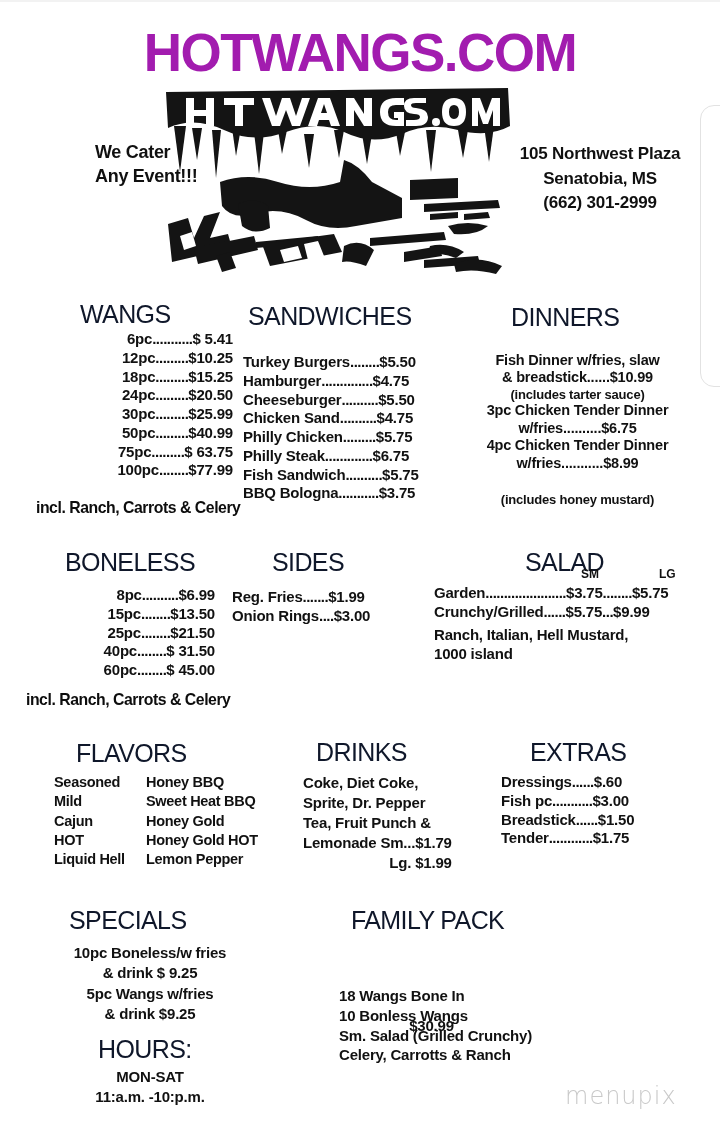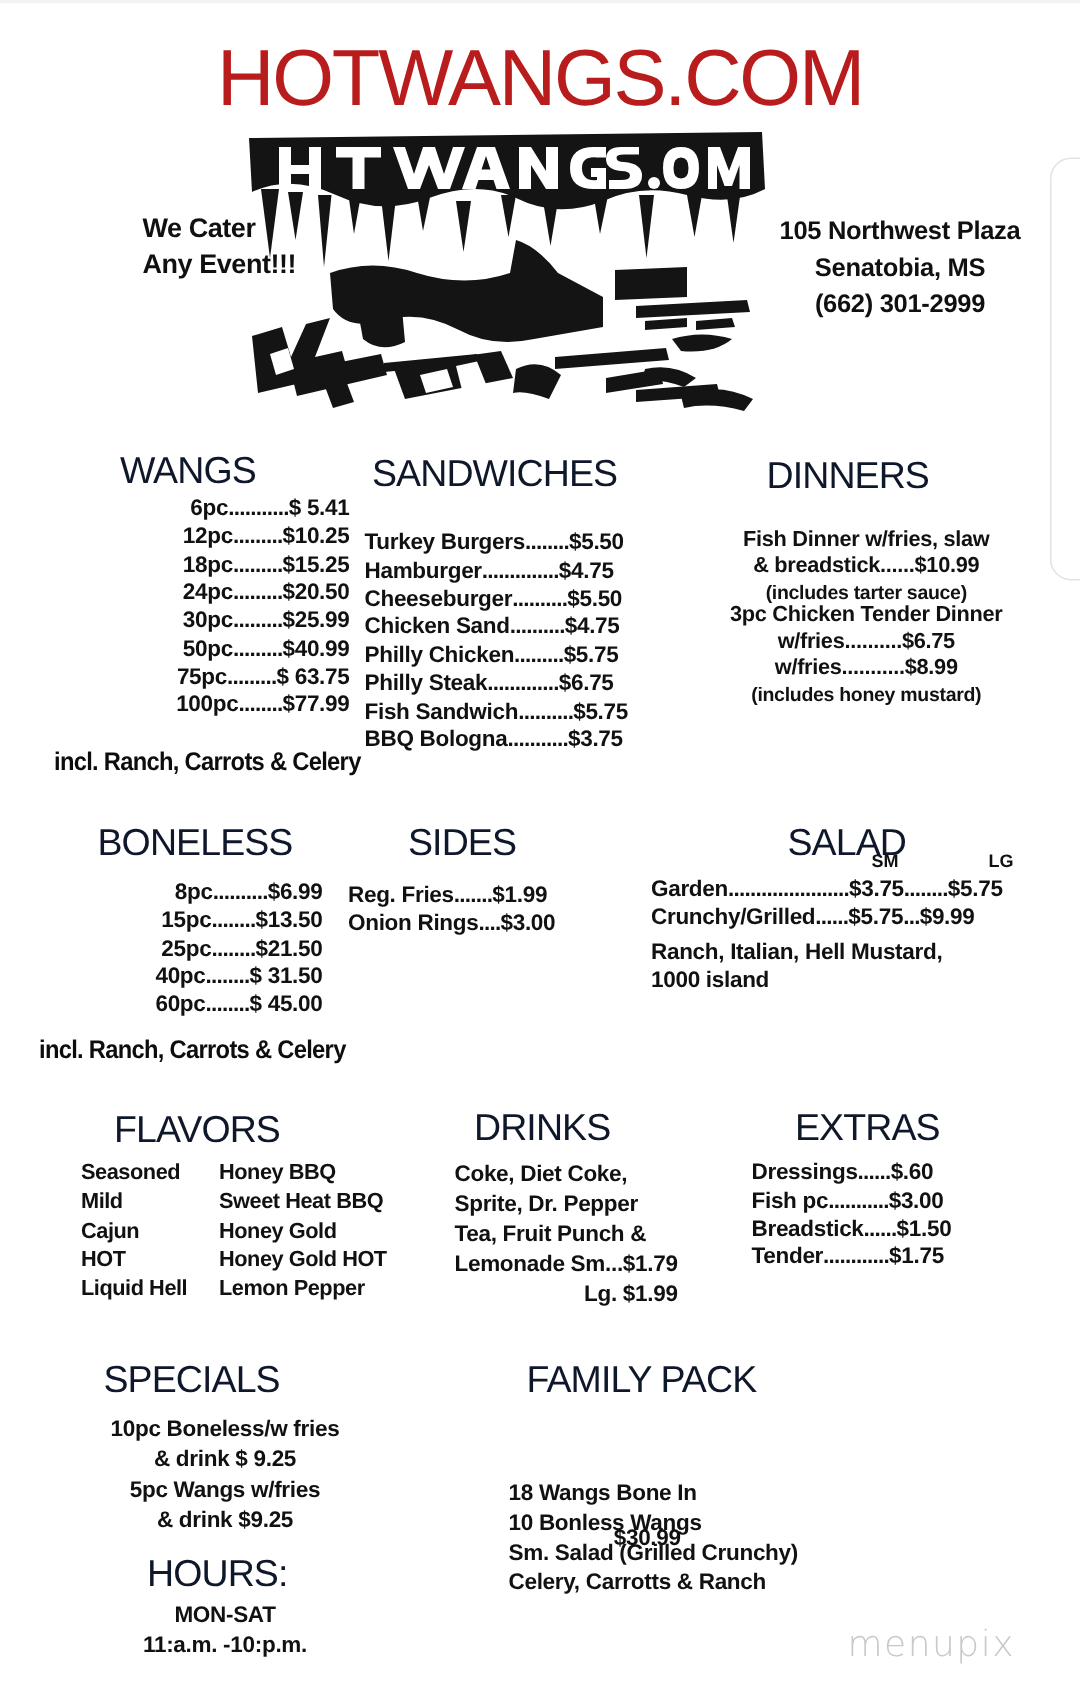--- a/index.html
+++ b/index.html
@@ -37,25 +37,25 @@
   }
 
   
   .site-title {
     position: absolute;
     top: 26px;
     left: 0;
     width: 720px;
     text-align: center;
     font-family: "Liberation Sans", sans-serif;
-    font-weight: normal;
+    font-weight: bold;
     font-size: 53px;
     letter-spacing: -1.5px;
     line-height: 1;
-    color: #b91c1c;
+    color: #a21caf;
   }
   .cater {
     position: absolute;
     top: 140px;
     left: 95px;
     font-weight: bold;
     font-size: 18px;
     line-height: 1.35;
     color: #101010;
     letter-spacing: -0.3px;
@@ -262,22 +262,23 @@
       <span class="pr"><span class="lbl">BBQ Bologna</span><span class="dots">...........</span><span class="amt">$3.75</span></span>
     </div>
 
   <div class="sec-title" style="top:303px; left:511px;">DINNERS</div>
   <div class="list center tight" id="dinners-list" style="top:352px; left:455px; width:245px; font-size:14.5px;">
       <span class="row-line">Fish Dinner w/fries, slaw</span>
       <span class="row-line">&amp; breadstick......$10.99</span>
       <span class="row-line" style="font-size: 13px;">(includes tarter sauce)</span>
       <span class="row-line">3pc Chicken Tender Dinner</span>
       <span class="row-line">w/fries..........$6.75</span>
+      <span class="row-line">4pc Chicken Tender Dinner</span>
       <span class="row-line">w/fries...........$8.99</span>
-      <span class="row-line" style="font-size: 13px;">(includes honey mustard)</span>
+      <span class="row-line" style="font-size: 13px; margin-top: 20px;">(includes honey mustard)</span>
     </div>
 
   <div class="sec-title" style="top:548px; left:65px;">BONELESS</div>
   <div class="list" id="boneless-list" style="top:586px; left:55px; width:160px; text-align:right;">
       <span class="pr"><span class="lbl">8pc</span><span class="dots">..........</span><span class="amt">$6.99</span></span>
       <span class="pr"><span class="lbl">15pc</span><span class="dots">........</span><span class="amt">$13.50</span></span>
       <span class="pr"><span class="lbl">25pc</span><span class="dots">........</span><span class="amt">$21.50</span></span>
       <span class="pr"><span class="lbl">40pc</span><span class="dots">........</span><span class="amt">$ 31.50</span></span>
       <span class="pr"><span class="lbl">60pc</span><span class="dots">........</span><span class="amt">$ 45.00</span></span>
     </div>

